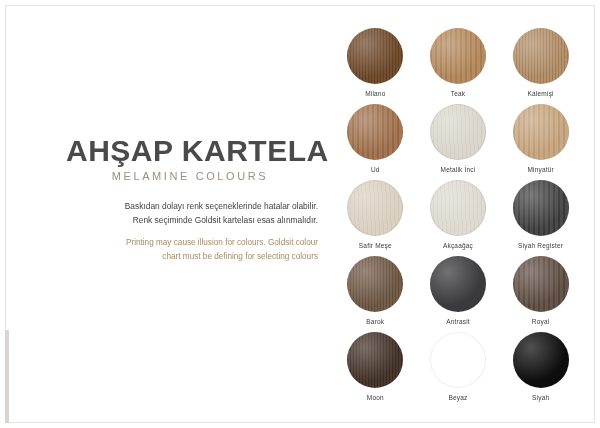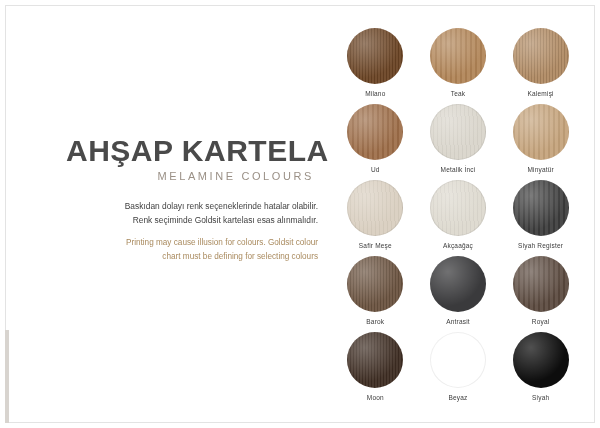--- a/index.html
+++ b/index.html
@@ -59,21 +59,21 @@
     letter-spacing: 0.5px;
     color: #4a4a4a;
     line-height: 1;
     white-space: nowrap;
   }
   #sub-title {
     margin-top: 4px;
     font-size: 11px;
     letter-spacing: 2.6px;
     color: #9a9086;
-    text-align: right;
+    text-align: center;
     width: 248px;
     white-space: nowrap;
   }
   #note-block {
     position: absolute;
     left: 110px;
     top: 100px;
     width: 200px;
     text-align: right;
   }

